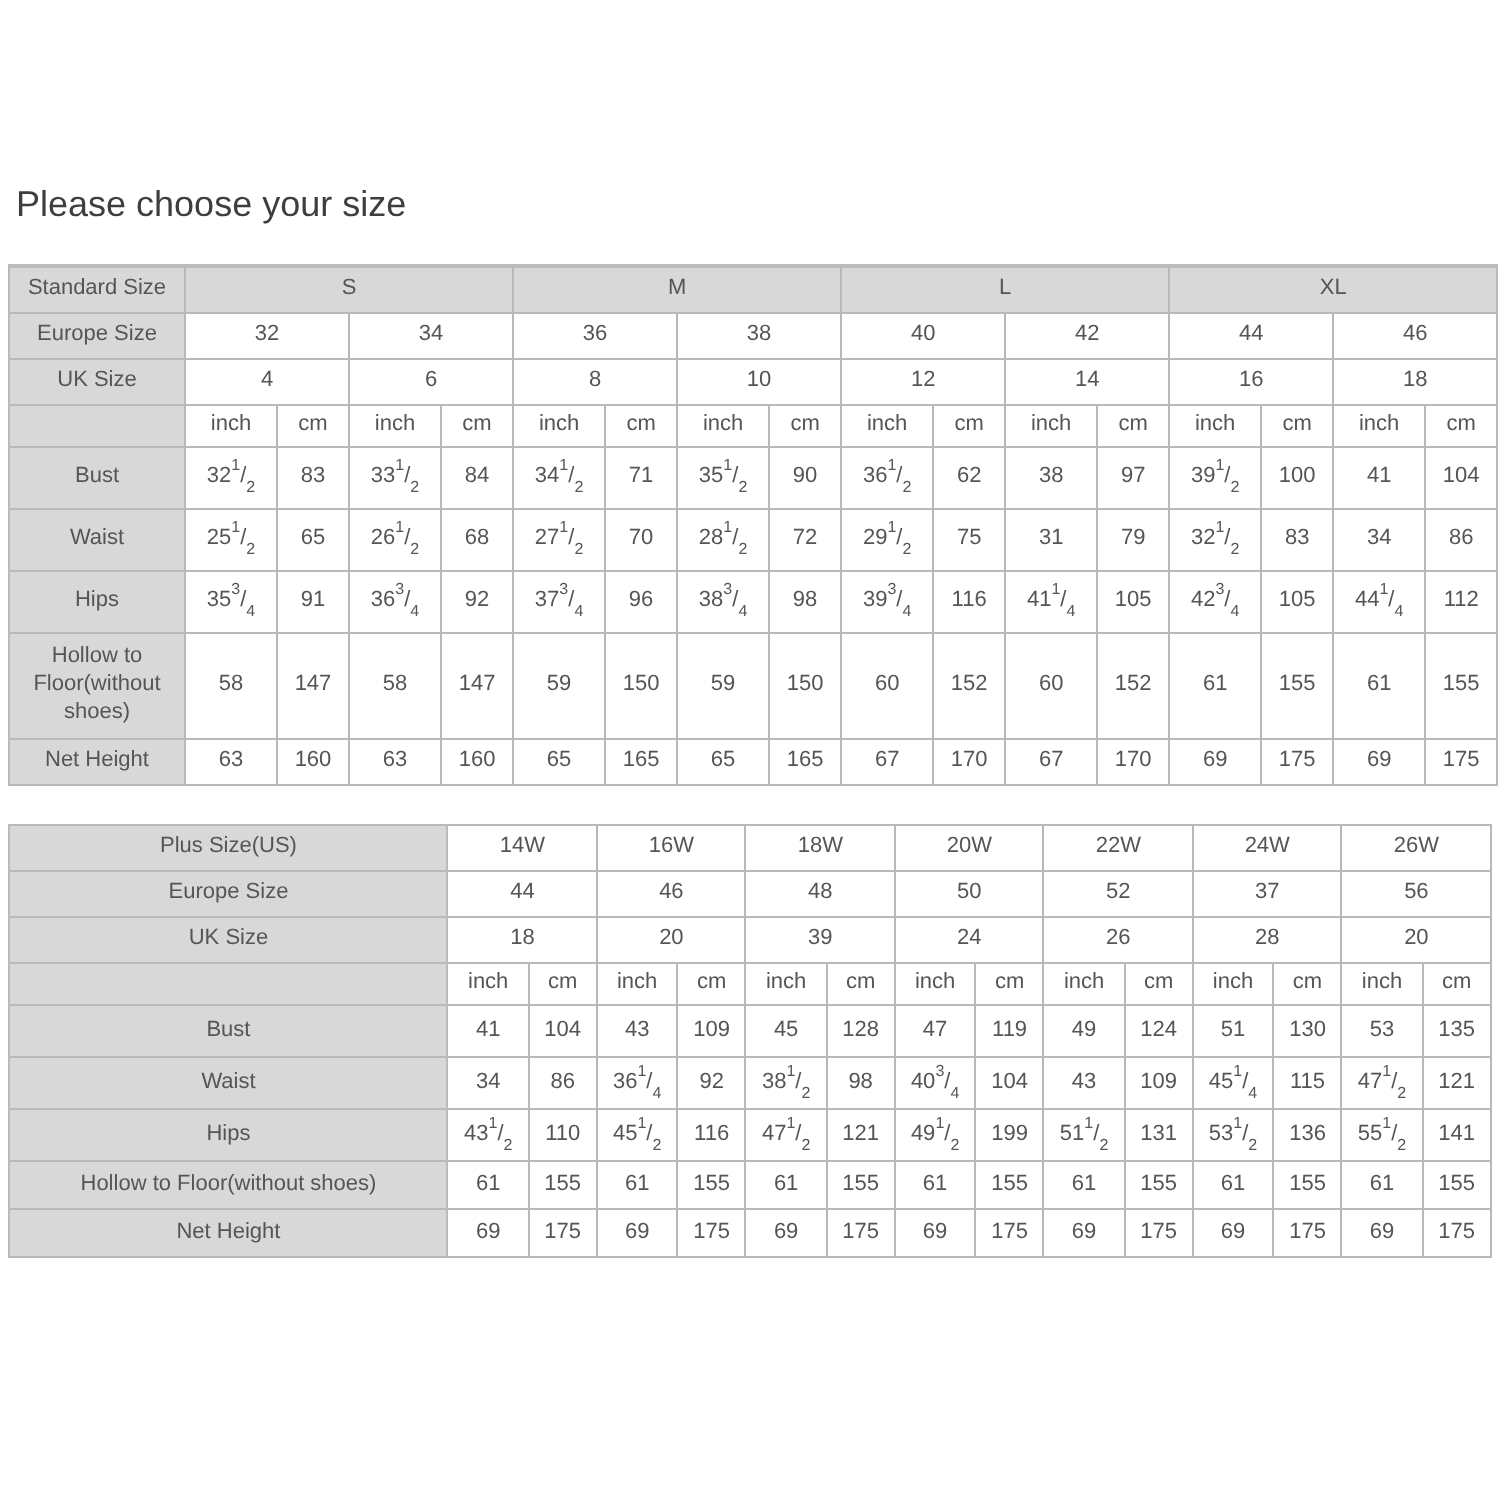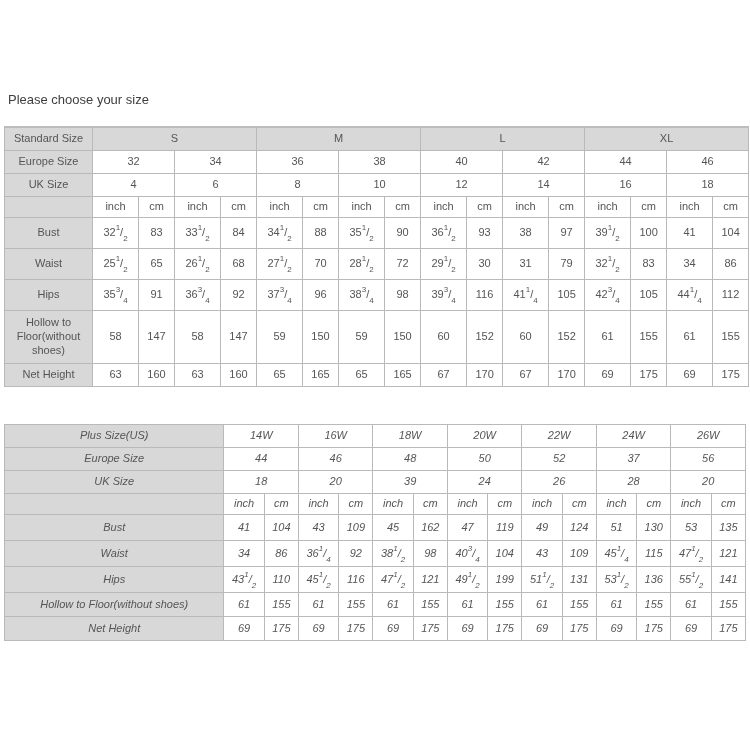--- a/index.html
+++ b/index.html
@@ -13,31 +13,31 @@
     font-family: "Liberation Sans", sans-serif;
     color: #555555;
     overflow: hidden;
   }
   .container {
     padding: 0 4px;
   }
   .page-title {
     margin: 0;
     padding: 92px 4px 0 4px;
-    font-size: 13px;
+    font-size: 18px;
     font-weight: 400;
     color: #3e3e3e;
   }
   table.size-table {
     border-collapse: collapse;
     table-layout: fixed;
     width: 742px;
   }
   #table1 { margin-top: 19px; border-top: 2px solid #bcbcbc; }
-  #table2 { margin-top: 37px; font-style: italic; }
+  #table2 { margin-top: 19px; }
   .size-table td {
     border: 1px solid #b9b9b9;
     font-size: 11px;
     color: #555555;
     text-align: center;
     vertical-align: middle;
     padding: 0 2px;
     background: #ffffff;
     overflow: hidden;
     line-height: 1.25;
@@ -145,44 +145,44 @@
           <td>inch</td>
           <td>cm</td>
         </tr>
         <tr class="mr mr-0">
           <td class="lbl">Bust</td>
           <td>32<sup>1</sup>/<sub>2</sub></td>
           <td>83</td>
           <td>33<sup>1</sup>/<sub>2</sub></td>
           <td>84</td>
           <td>34<sup>1</sup>/<sub>2</sub></td>
-          <td>88</td>
+          <td>71</td>
           <td>35<sup>1</sup>/<sub>2</sub></td>
           <td>90</td>
           <td>36<sup>1</sup>/<sub>2</sub></td>
-          <td>93</td>
+          <td>62</td>
           <td>38</td>
           <td>97</td>
           <td>39<sup>1</sup>/<sub>2</sub></td>
           <td>100</td>
           <td>41</td>
           <td>104</td>
         </tr>
         <tr class="mr mr-1">
           <td class="lbl">Waist</td>
           <td>25<sup>1</sup>/<sub>2</sub></td>
           <td>65</td>
           <td>26<sup>1</sup>/<sub>2</sub></td>
           <td>68</td>
           <td>27<sup>1</sup>/<sub>2</sub></td>
           <td>70</td>
           <td>28<sup>1</sup>/<sub>2</sub></td>
           <td>72</td>
           <td>29<sup>1</sup>/<sub>2</sub></td>
-          <td>30</td>
+          <td>75</td>
           <td>31</td>
           <td>79</td>
           <td>32<sup>1</sup>/<sub>2</sub></td>
           <td>83</td>
           <td>34</td>
           <td>86</td>
         </tr>
         <tr class="mr mr-2">
           <td class="lbl">Hips</td>
           <td>35<sup>3</sup>/<sub>4</sub></td>
@@ -309,21 +309,21 @@
           <td>inch</td>
           <td>cm</td>
         </tr>
         <tr class="mr mr-0">
           <td class="lbl">Bust</td>
           <td>41</td>
           <td>104</td>
           <td>43</td>
           <td>109</td>
           <td>45</td>
-          <td>162</td>
+          <td>128</td>
           <td>47</td>
           <td>119</td>
           <td>49</td>
           <td>124</td>
           <td>51</td>
           <td>130</td>
           <td>53</td>
           <td>135</td>
         </tr>
         <tr class="mr mr-1">

